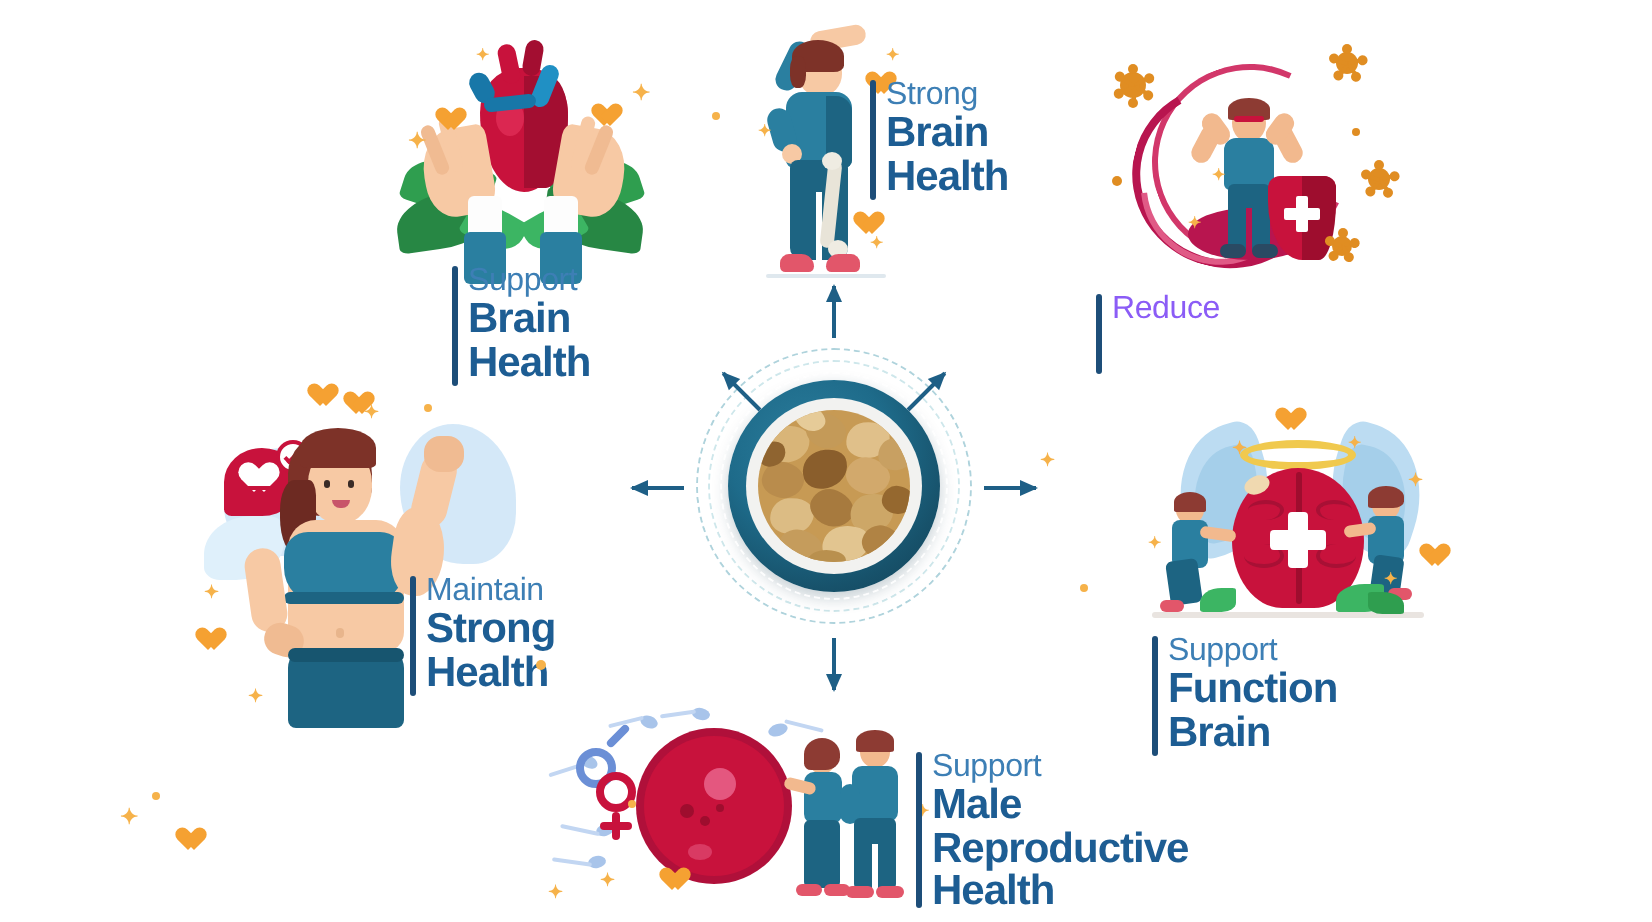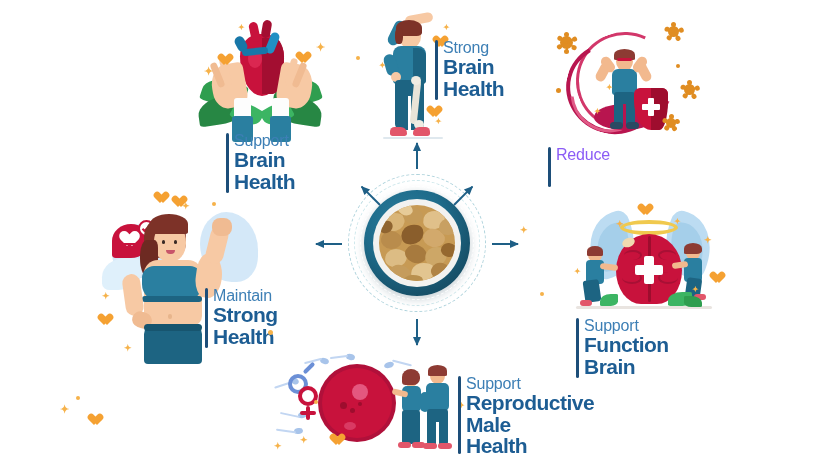--- a/index.html
+++ b/index.html
@@ -378,22 +378,22 @@
 
     <div class="spark" style="left:6px;top:86px;font-size:9px;">✦</div>
     <div class="spark" style="left:190px;top:46px;font-size:8px;">✦</div>
     <div class="dot" style="left:46px;top:44px;width:4px;height:4px;"></div>
   </div>
 
   <div class="label" style="left:458px;top:376px;height:80px;">
     <div class="bar" style="height:78px;"></div>
     <div class="txt">
       <span class="lead">Support</span>
+      <span class="main">Male</span>
       <span class="main">Reproductive</span>
-      <span class="main">Male</span>
       <span class="main">Health</span>
     </div>
   </div>
 
   <div class="ill" style="left:96px;top:196px;width:164px;height:168px;">
 
     <div style="position:absolute;left:16px;top:28px;width:54px;height:54px;background:#cfe6f7;border-radius:60% 40% 50% 50%;opacity:.9;"></div>
     <div style="position:absolute;left:104px;top:16px;width:58px;height:70px;background:#cfe6f7;border-radius:50% 60% 40% 60%;opacity:.9;"></div>
     <div style="position:absolute;left:6px;top:62px;width:40px;height:32px;background:#dff0fb;border-radius:60% 20% 60% 20%;"></div>
 

